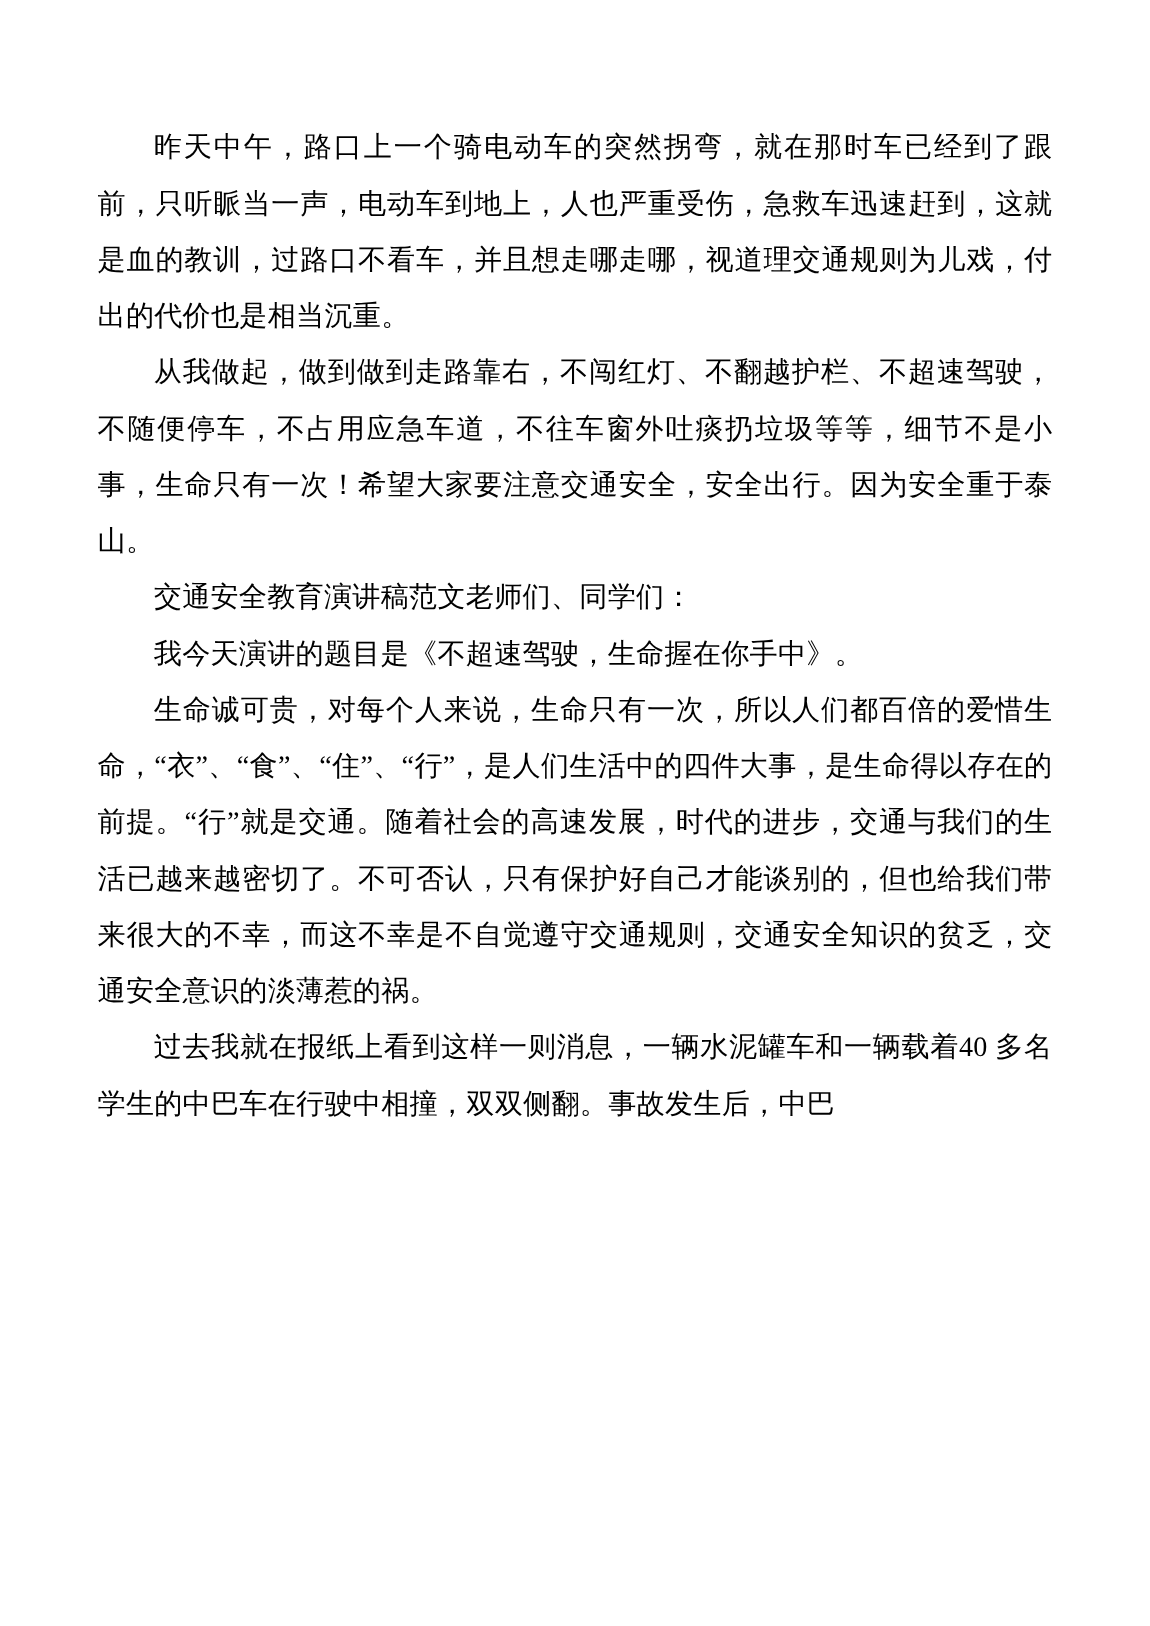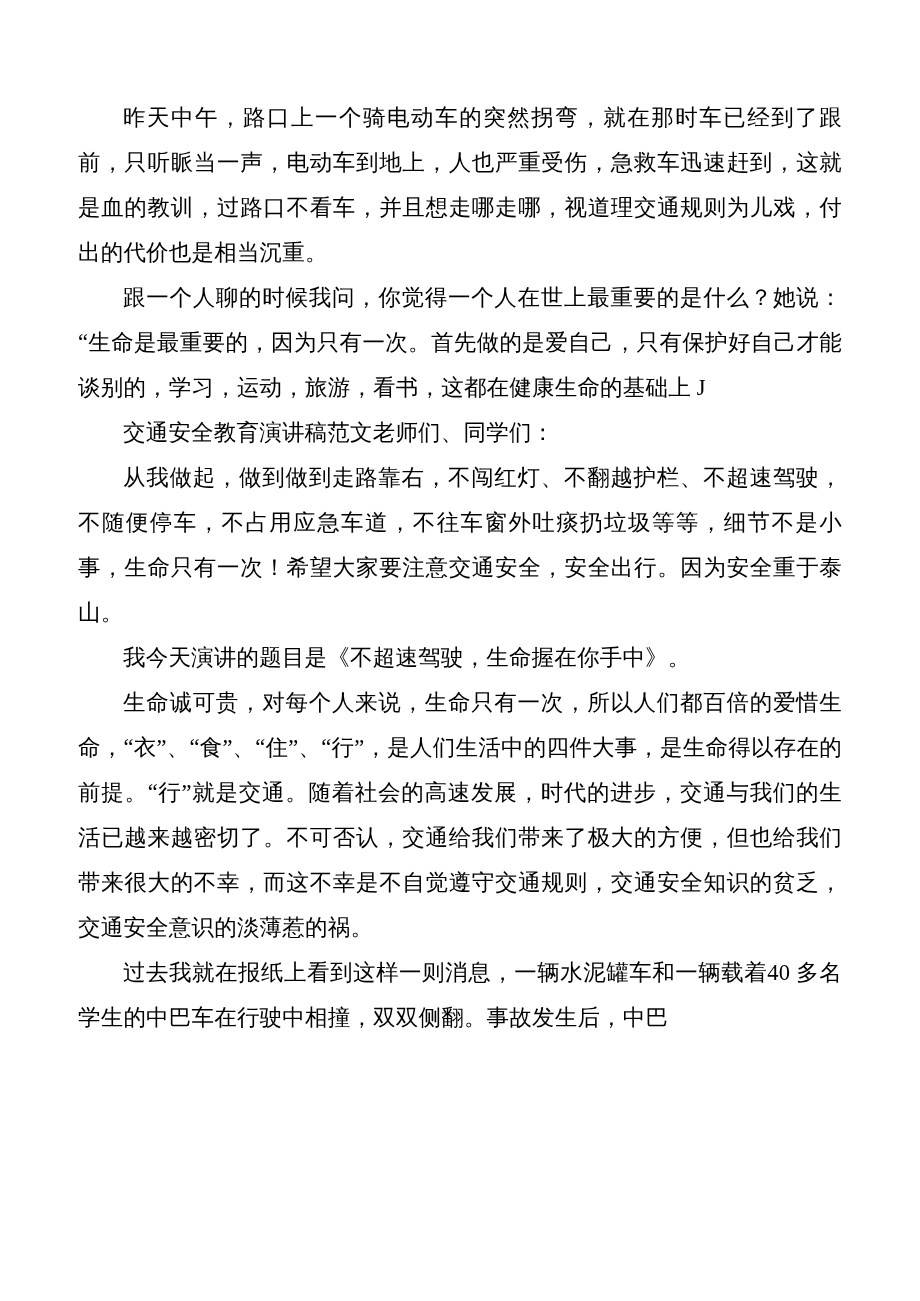--- a/index.html
+++ b/index.html
@@ -33,20 +33,19 @@
     text-indent: 2em;
     white-space: normal;
   }
 </style>
 </head>
 <body>
 
 <div class="page">
   <div class="doc-body">
     <p class="para">昨天中午，路口上一个骑电动车的突然拐弯，就在那时车已经到了跟前，只听眽当一声，电动车到地上，人也严重受伤，急救车迅速赶到，这就是血的教训，过路口不看车，并且想走哪走哪，视道理交通规则为儿戏，付出的代价也是相当沉重。</p>
-    <p class="para">跟一个人聊的时候我问，你觉得一个人在世上最重要的是什么？她说：“生命是最重要的，因为只有一次。首先做的是爱自己，只有保护好自己才能谈别的，学习，运动，旅游，看书，这都在健康生命的基础上 J</p>
+    <p class="para">从我做起，做到做到走路靠右，不闯红灯、不翻越护栏、不超速驾驶，不随便停车，不占用应急车道，不往车窗外吐痰扔垃圾等等，细节不是小事，生命只有一次！希望大家要注意交通安全，安全出行。因为安全重于泰山。</p>
     <p class="para">交通安全教育演讲稿范文老师们、同学们：</p>
-    <p class="para">从我做起，做到做到走路靠右，不闯红灯、不翻越护栏、不超速驾驶，不随便停车，不占用应急车道，不往车窗外吐痰扔垃圾等等，细节不是小事，生命只有一次！希望大家要注意交通安全，安全出行。因为安全重于泰山。</p>
     <p class="para">我今天演讲的题目是《不超速驾驶，生命握在你手中》。</p>
-    <p class="para">生命诚可贵，对每个人来说，生命只有一次，所以人们都百倍的爱惜生命，“衣”、“食”、“住”、“行”，是人们生活中的四件大事，是生命得以存在的前提。“行”就是交通。随着社会的高速发展，时代的进步，交通与我们的生活已越来越密切了。不可否认，交通给我们带来了极大的方便，但也给我们带来很大的不幸，而这不幸是不自觉遵守交通规则，交通安全知识的贫乏，交通安全意识的淡薄惹的祸。</p>
+    <p class="para">生命诚可贵，对每个人来说，生命只有一次，所以人们都百倍的爱惜生命，“衣”、“食”、“住”、“行”，是人们生活中的四件大事，是生命得以存在的前提。“行”就是交通。随着社会的高速发展，时代的进步，交通与我们的生活已越来越密切了。不可否认，只有保护好自己才能谈别的，但也给我们带来很大的不幸，而这不幸是不自觉遵守交通规则，交通安全知识的贫乏，交通安全意识的淡薄惹的祸。</p>
     <p class="para">过去我就在报纸上看到这样一则消息，一辆水泥罐车和一辆载着40 多名学生的中巴车在行驶中相撞，双双侧翻。事故发生后，中巴</p>
   </div>
 </div>
 
 </body></html>

